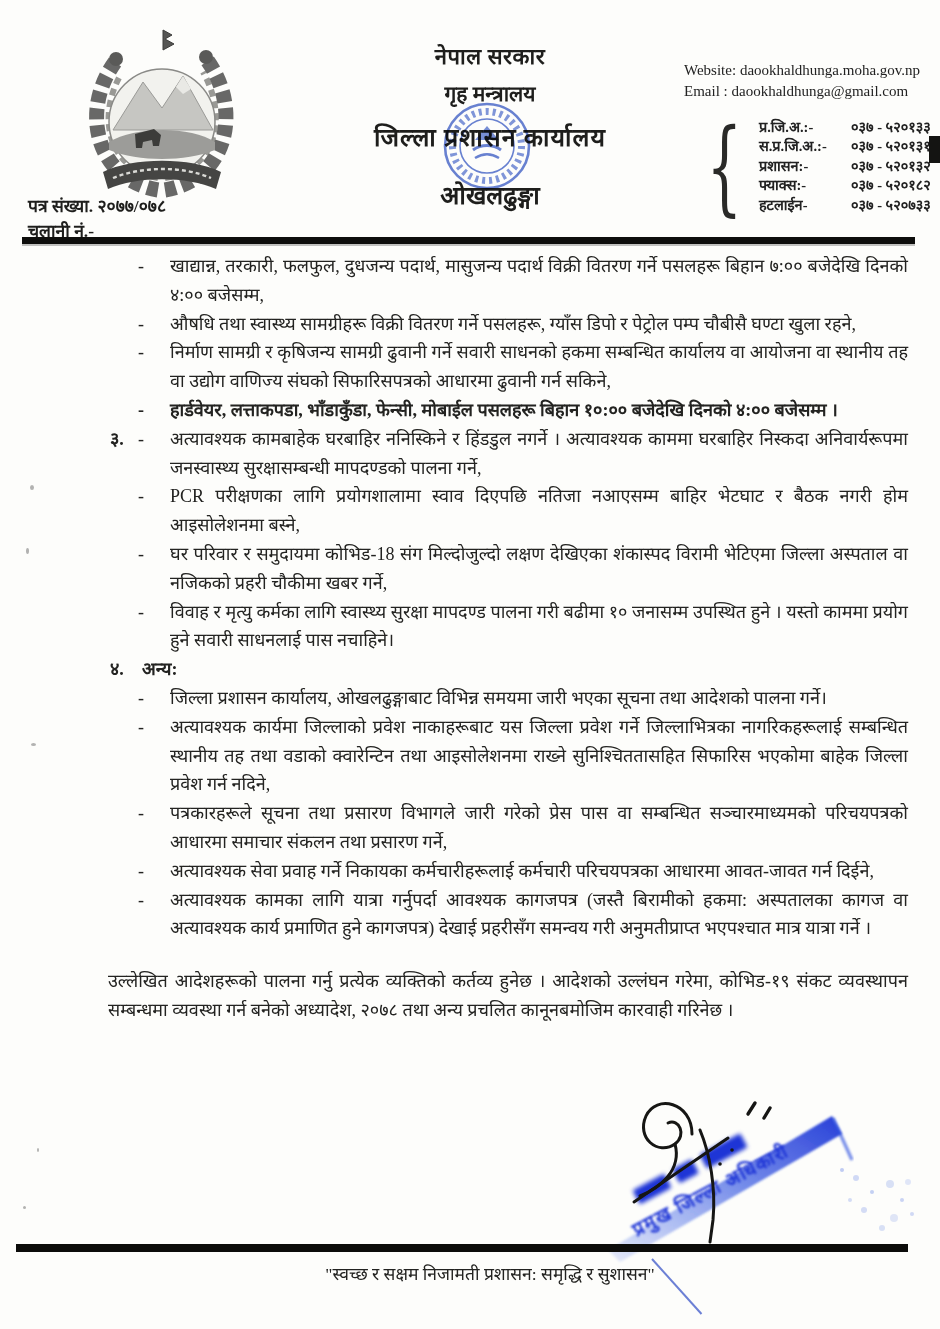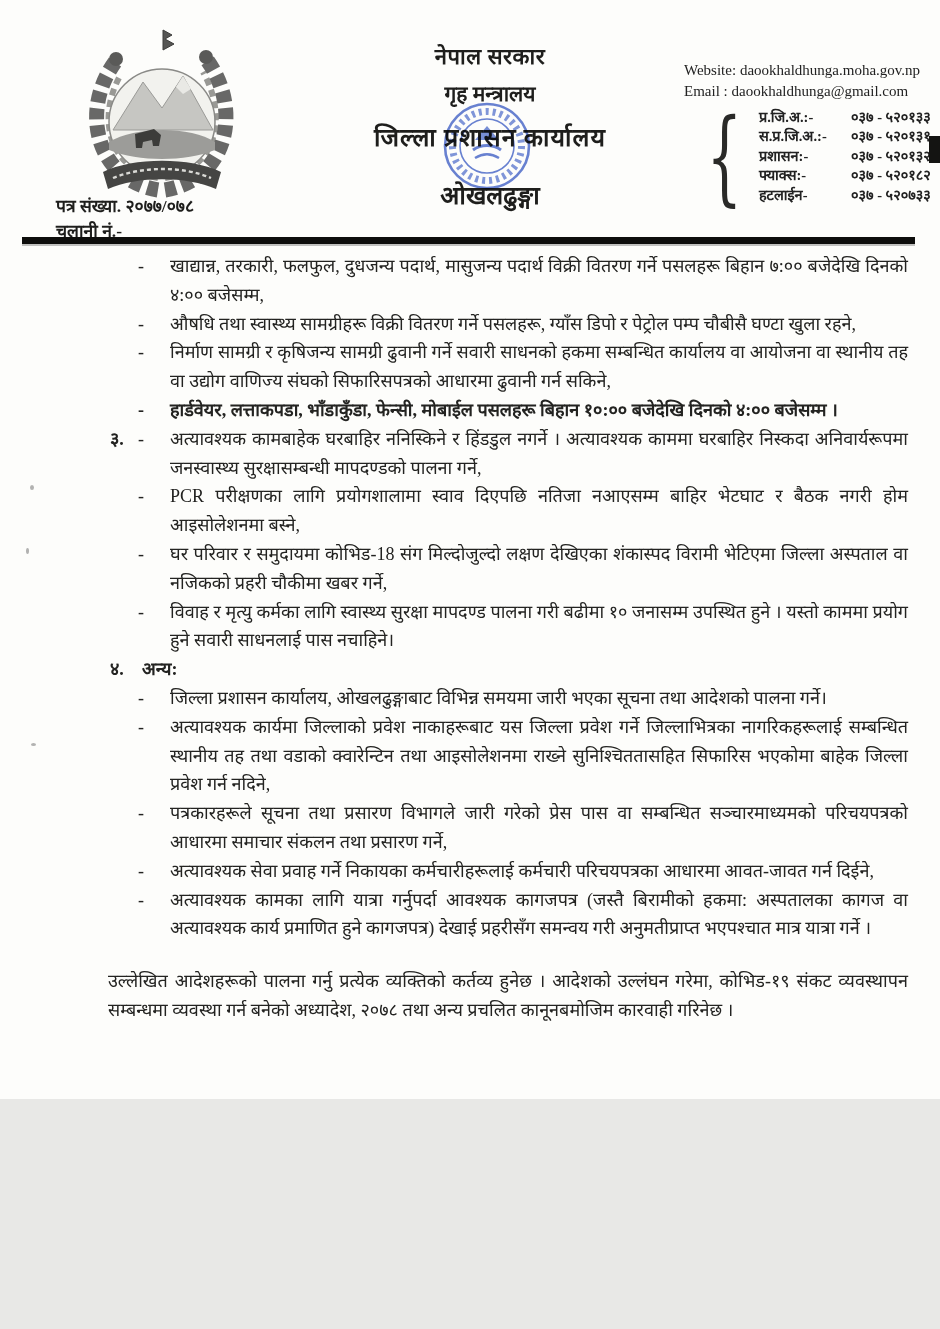--- a/index.html
+++ b/index.html
@@ -1,38 +1,38 @@
 <!DOCTYPE html>
 <html><head>
 <meta charset="utf-8">
 <style>
   html,body{margin:0;padding:0;}
   body{background:#e8e8e6;}
   .page{
-    position:relative;width:940px;height:1099px;margin:0 auto;
+    position:relative;width:940px;height:1329px;margin:0 auto;
     background:#fdfdfb;overflow:hidden;
     font-family:"Liberation Serif","DejaVu Serif",serif;
     color:#1e1e1c;
   }
   
   .emblem{position:absolute;left:75px;top:28px;width:170px;height:175px;}
   .center-block{position:absolute;left:240px;top:40px;width:500px;text-align:center;}
   .gov-line{font-size:22px;font-weight:700;letter-spacing:.5px;}
   .ministry-line{font-size:21px;font-weight:600;margin-top:9px;}
   .office-line{font-size:25px;font-weight:700;margin-top:12px;letter-spacing:1px;}
   .district-line{font-size:25px;font-weight:700;margin-top:24px;}
   .office-seal{position:absolute;left:441px;top:100px;width:92px;height:92px;opacity:.72;mix-blend-mode:multiply;}
   .contact{position:absolute;left:648px;top:60px;width:280px;font-size:15px;line-height:21px;color:#222;margin-left:36px;}
   .contact .row{white-space:nowrap;}
   .phones{position:absolute;left:692px;top:108px;display:flex;align-items:center;}
   .brace{font-size:102px;font-weight:400;line-height:95px;color:#2a2a28;transform:scaleX(.55);font-family:"DejaVu Serif",serif;}
-  .phone-table{font-size:14.5px;line-height:19.4px;font-weight:600;color:#222;margin:0 2px;}
+  .phone-table{font-size:14.5px;line-height:19.4px;font-weight:600;color:#222;margin:10px 2px;}
   .phone-row{display:flex;white-space:nowrap;}
   .phone-label{width:92px;}
-  .refs{position:absolute;left:56px;top:194px;font-size:17.5px;font-weight:600;line-height:25px;}
+  .refs{position:absolute;left:28px;top:194px;font-size:17.5px;font-weight:600;line-height:25px;}
   .rule-top{position:absolute;left:22px;top:237px;width:893px;height:7px;background:#0e0e0c;}
   .rule-top:after{content:"";position:absolute;left:0;top:7px;width:100%;height:2px;background:rgba(14,14,12,.25);}
   
   .body-text{position:absolute;left:108px;top:252px;width:800px;font-size:18px;line-height:28.8px;text-align:justify;color:#232321;}
   ul.bullets{list-style:none;margin:0;padding:0;}
   ul.bullets li{position:relative;padding-left:62px;}
   ul.bullets .dash{position:absolute;left:30px;top:0;}
   .section-head{position:relative;padding-left:34px;font-weight:600;}
   .section-num{position:absolute;left:2px;top:0;}
   .bold-item{font-weight:700;}

